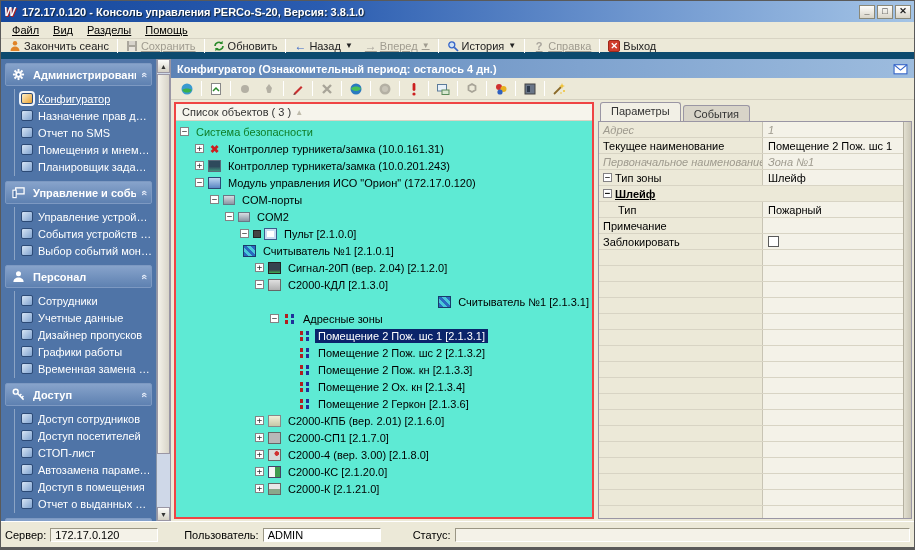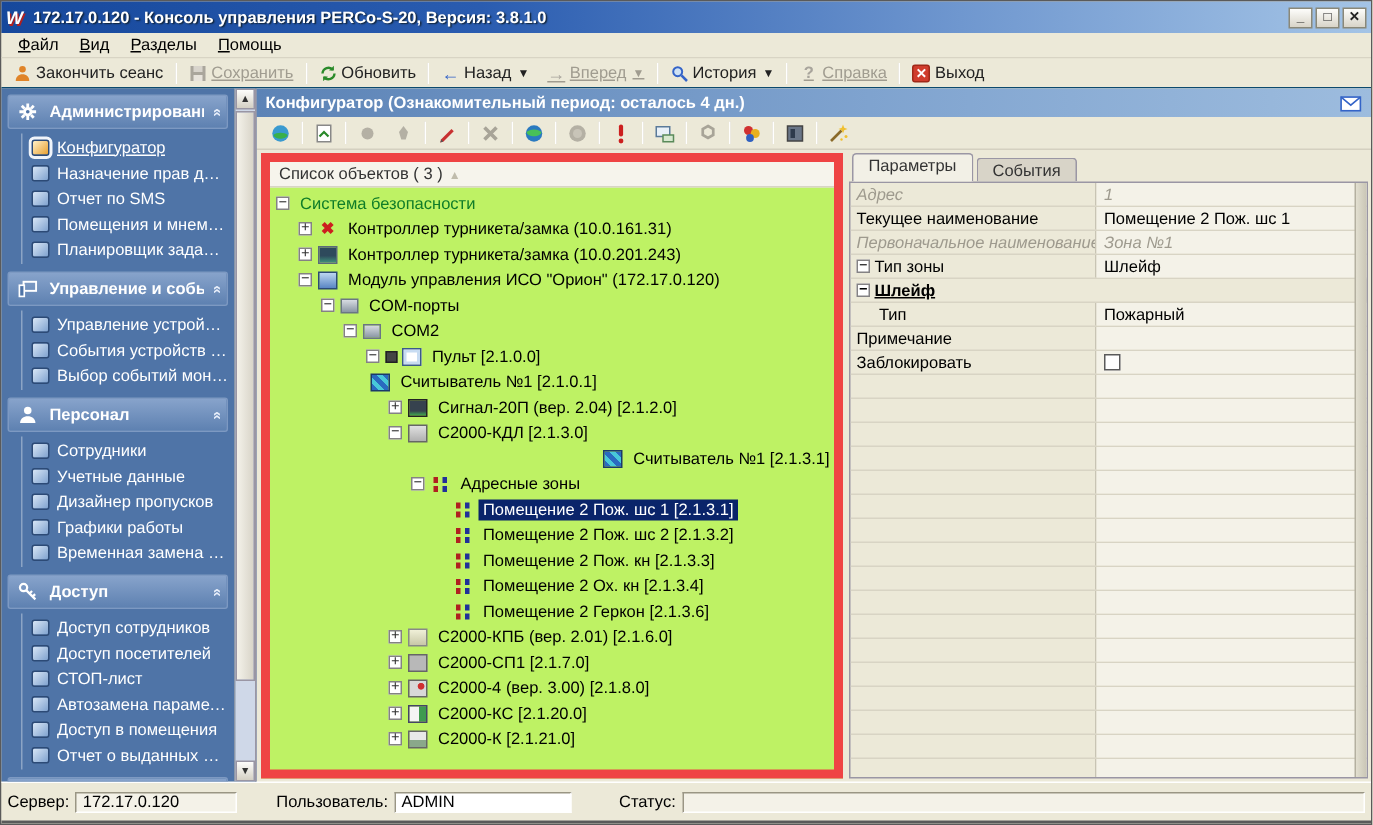--- a/index.html
+++ b/index.html
@@ -11,25 +11,25 @@
   #titlebar { height:21px; background:linear-gradient(90deg,#16489c 0%,#2a5cb0 35%,#6f97cf 70%,#a4c4e6 100%);
     display:flex; align-items:center; padding:0 3px; flex:0 0 auto; }
   #app-icon { width:14px; height:14px; margin-right:4px; font-weight:bold; font-style:italic;
     color:#fff; text-shadow:1px 1px 0 #b02020; font-size:12px; line-height:14px; }
   #title-text { color:#fff; font-weight:bold; font-size:11px; text-shadow:1px 1px 1px #123; white-space:nowrap; flex:1; }
   .winbtn { width:16px; height:14px; margin-left:2px; background:linear-gradient(#fdfdfb,#d8d4c8);
     border:1px solid #8a8878; font-size:9px; line-height:11px; text-align:center; color:#222; font-weight:bold; }
 
   
   #menubar { height:17px; background:#ece9d8; border-bottom:1px solid #d8d4c4; display:flex; align-items:center; padding-left:4px; flex:0 0 auto; }
-  .menu-item { display:inline-block; padding:19px 7px; color:#000; }
+  .menu-item { display:inline-block; padding:19px 7px; color:#000;text-decoration:underline; }
   .menu-item::first-letter { text-decoration:underline; }
 
   
-  #toolbar { height:20px; background:#ece9d8; border-bottom:1px solid #0c4a6e; display:flex; align-items:center; padding-left:2px; flex:0 0 auto; }
+  #toolbar { height:20px; background:#ece9d8; border-bottom:7px solid #0c4a6e; display:flex; align-items:center; padding-left:2px; flex:0 0 auto; }
   .tb-btn { display:flex; align-items:center; gap:3px; padding:1px 6px; height:18px; color:#222; white-space:nowrap; }
   .tb-btn.disabled { color:#a09c90;text-decoration:underline; }
   .tb-btn .glyph { display:inline-flex; width:12px; height:12px; align-items:center; justify-content:center; }
   .tb-sep { width:1px; height:14px; background:#c4c0b0; border-right:1px solid #fff; margin:0 2px; }
   .dd { font-size:8px; color:inherit; margin-left:1px; }
   .exit-x { width:12px; height:12px; background:#d03c2c; border:1px solid #a02818; color:#fff; font-size:9px;
     line-height:10px; text-align:center; font-weight:bold; border-radius:2px; }
   .arrow-glyph { font-weight:bold; font-size:12px; line-height:12px; }
 
   
@@ -64,21 +64,21 @@
   #section-header { height:19px; background:linear-gradient(90deg,#5c83b6,#7fa3cf 55%,#9dbcde);
     color:#fff; font-weight:bold; display:flex; align-items:center; padding:0 6px; flex:0 0 auto; }
   #section-title { flex:1; white-space:nowrap; overflow:hidden; }
   #cfg-toolbar { height:22px; background:#ece9d8; border-bottom:1px solid #d4d0c0; display:flex; align-items:center; padding-left:4px; flex:0 0 auto; }
   .cfg-btn { width:24px; height:19px; display:flex; align-items:center; justify-content:center; }
   .cfg-sep { width:1px; height:15px; background:#c4c0b0; border-right:1px solid #fff; margin:0 2px; }
 
   #panes { flex:1 1 auto; display:flex; min-height:0; padding:2px 2px 2px 3px; gap:0; }
 
   
-  #tree-pane { width:388px; flex:0 0 auto; background:#bef264; border:6px solid #ef4444; display:flex; flex-direction:column; }
+  #tree-pane { width:420px; flex:0 0 auto; background:#5eead4; border:2px solid #ef4444; display:flex; flex-direction:column; }
   #tree-header { height:17px; background:#f6f4ec; border-bottom:1px solid #d8d4c4; display:flex; align-items:center; padding:0 6px; color:#333; }
   #tree-header .sort { color:#c0bcac; font-size:8px; margin-left:4px; }
   #tree-body { flex:1; overflow:hidden; padding-top:2px; }
   .t-row { height:17px; display:flex; align-items:center; white-space:nowrap; }
   .t-exp { width:9px; height:9px; flex:0 0 auto; border:1px solid #848284; background:#fff; color:#333;
     font-size:9px; line-height:7px; text-align:center; margin-right:4px; font-family:"DejaVu Sans Mono",monospace; }
   .t-exp.blank { visibility:hidden; }
   .t-label { padding:1px 3px; color:#000; }
   .t-row.selected .t-label { background:#0a246a; color:#fff; }
   .t-label.green { color:#0f7d28; }

